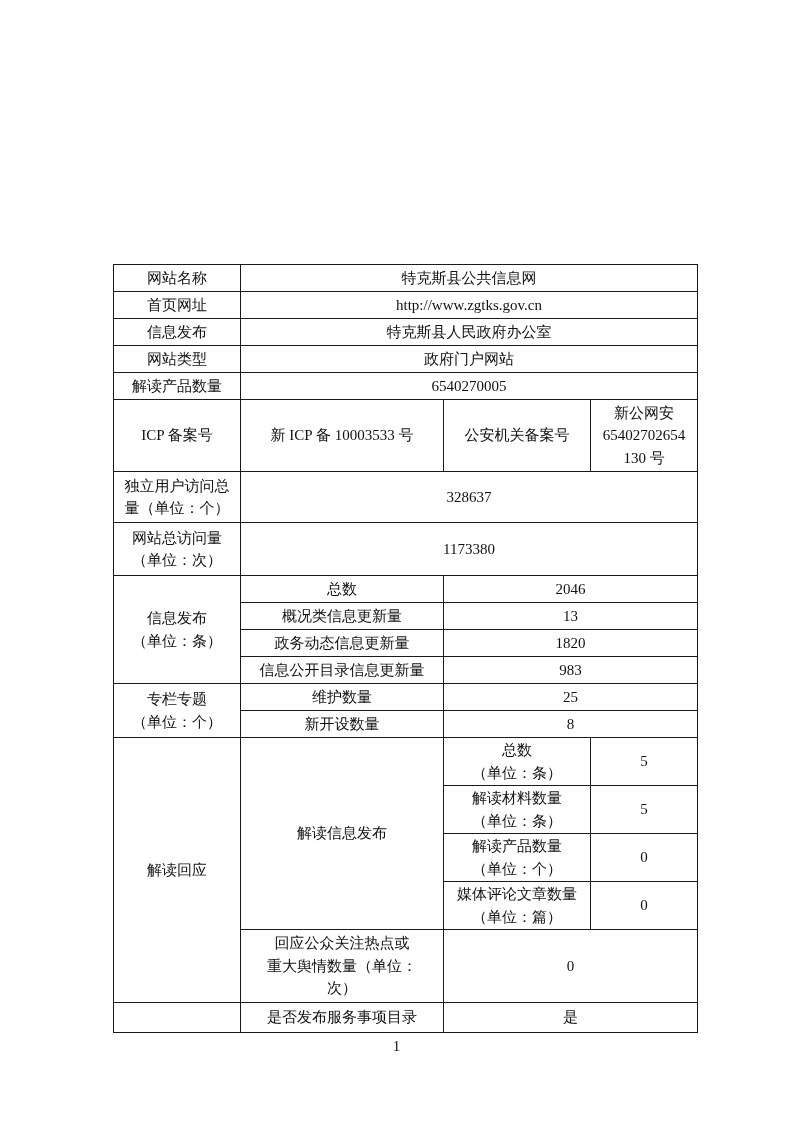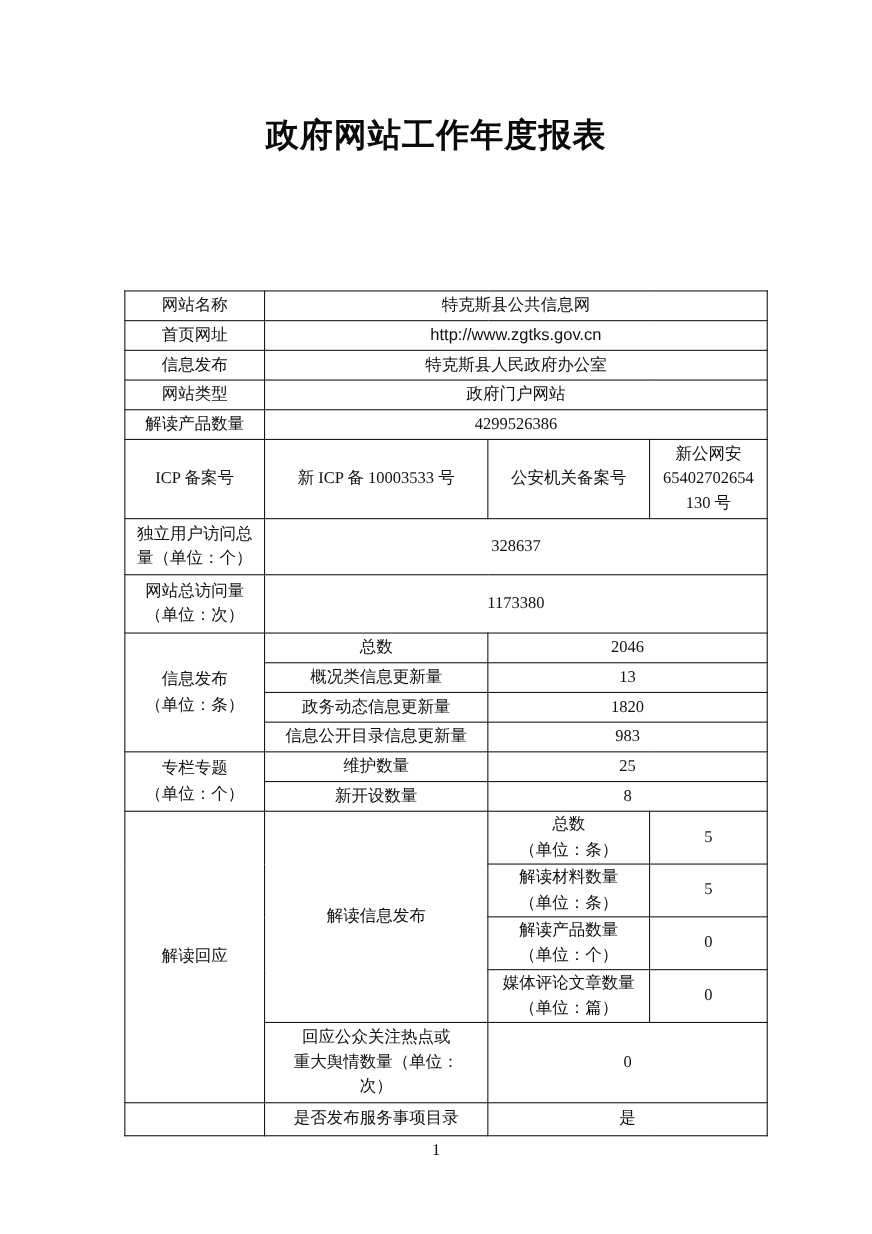--- a/index.html
+++ b/index.html
@@ -40,21 +40,21 @@
     text-align:center;
     vertical-align:middle;
     font-size:15px;
     line-height:1.5;
     padding:1px 4px;
     white-space:pre-line;
     overflow:hidden;
     color:#111111;
   }
   td.mono {
-    font-family:Liberation Sans, sans-serif;
+    font-family:Liberation Serif, serif;
     font-size:16px;
     white-space:nowrap;
   }
   tr.h27 { height:27px; }
   tr.h72 { height:72px; }
   tr.h51 { height:51px; }
   tr.h49 { height:53px; }
   tr.h45 { height:45px; }
   tr.h73 { height:73px; }
   tr.h30 { height:30px; }
@@ -63,21 +63,20 @@
     text-align:center;
     font-size:15px;
     color:#111111;
   }
 </style>
 </head>
 <body>
 
 <div class="page">
 
-  <div class="doc-title">政府网站工作年度报表</div>
 
   <table class="report">
     <colgroup>
       <col style="width:127px">
         <col style="width:203px">
         <col style="width:147px">
         <col style="width:107px">
     </colgroup>
     <tbody>
       <tr class="h27">
@@ -91,21 +90,21 @@
       <tr class="h27">
         <td>信息发布</td>
         <td colspan="3">特克斯县人民政府办公室</td>
       </tr>
       <tr class="h27">
         <td>网站类型</td>
         <td colspan="3">政府门户网站</td>
       </tr>
       <tr class="h27">
         <td>解读产品数量</td>
-        <td colspan="3">4299526386</td>
+        <td colspan="3">6540270005</td>
       </tr>
       <tr class="h72">
         <td>ICP 备案号</td>
         <td>新 ICP 备 10003533 号</td>
         <td>公安机关备案号</td>
         <td>新公网安
 65402702654
 130 号</td>
       </tr>
       <tr class="h51">

